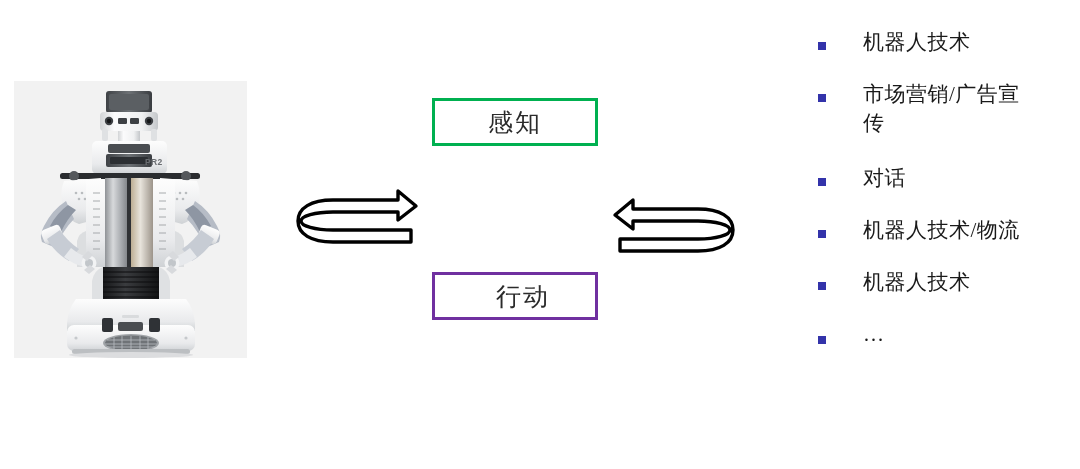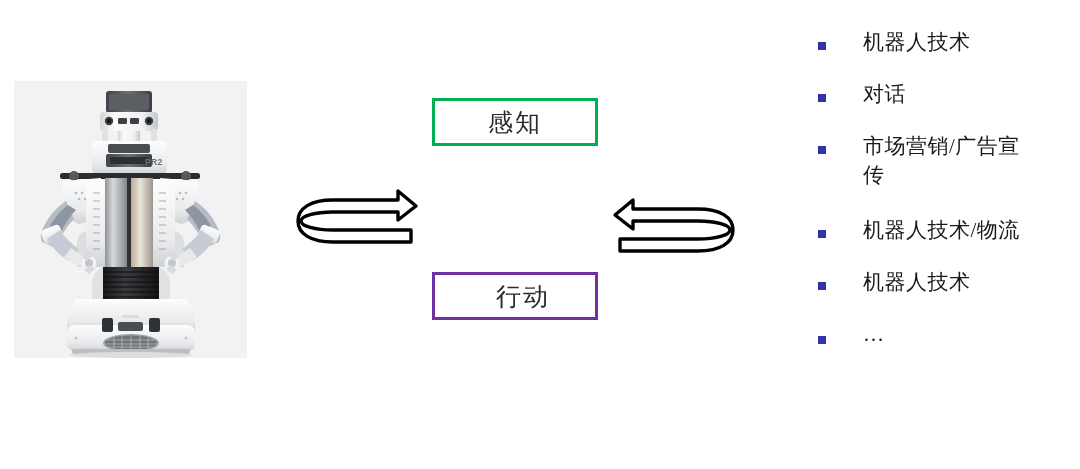--- a/index.html
+++ b/index.html
@@ -319,33 +319,33 @@
   </svg>
 </div>
 
 <div id="application-list">
 
   <div class="bullet-row spacer-sm">
     <span class="bullet-marker"></span>
     <span class="bullet-text">机器人技术</span>
   </div>
 
-  <div class="bullet-row spacer-sm">
-    <span class="bullet-marker"></span>
-    <span class="bullet-text">对话</span>
-  </div>
-
   <div class="bullet-row spacer-md">
     <span class="bullet-marker"></span>
     <span class="bullet-text">市场营销/广告宣
 传</span>
   </div>
 
   <div class="bullet-row spacer-sm">
     <span class="bullet-marker"></span>
+    <span class="bullet-text">对话</span>
+  </div>
+
+  <div class="bullet-row spacer-sm">
+    <span class="bullet-marker"></span>
     <span class="bullet-text">机器人技术/物流</span>
   </div>
 
   <div class="bullet-row spacer-lg">
     <span class="bullet-marker"></span>
     <span class="bullet-text">机器人技术</span>
   </div>
 
   <div class="bullet-row">
     <span class="bullet-marker"></span>

